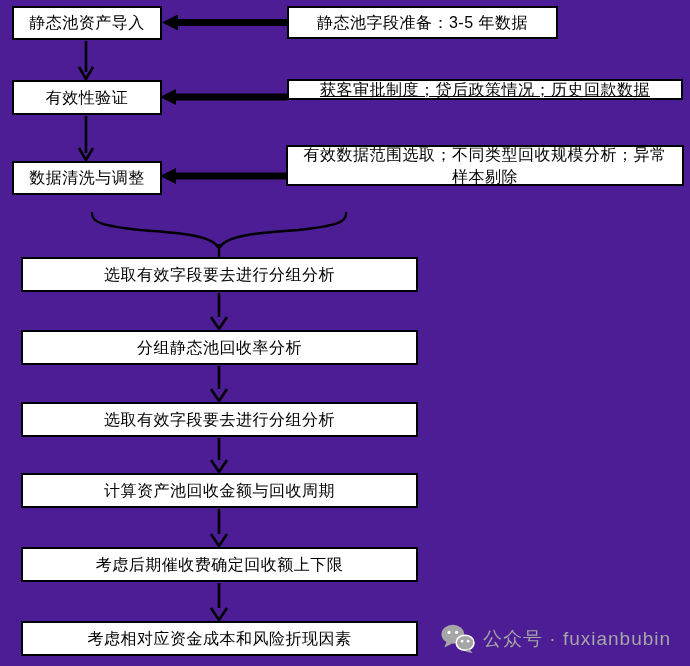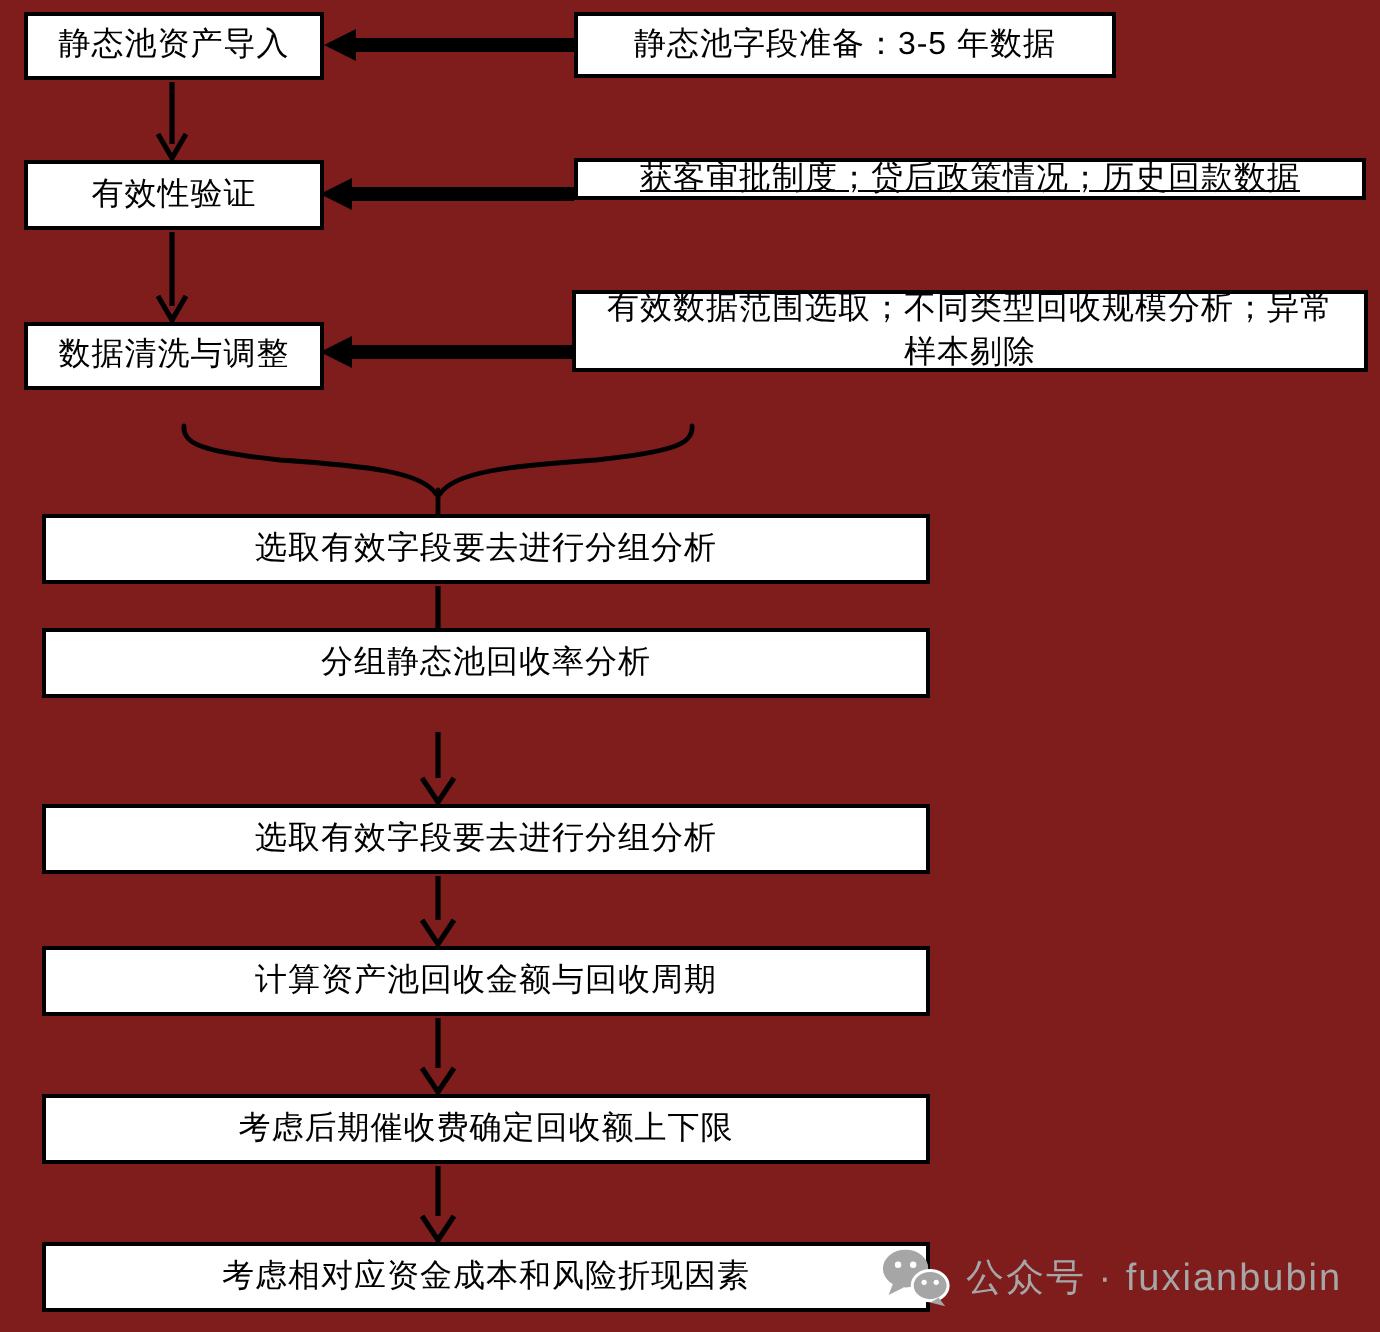--- a/index.html
+++ b/index.html
@@ -1,37 +1,37 @@
 <!DOCTYPE html>
 <html><head>
 <meta charset="utf-8">
 <style>
   html,body{margin:0;padding:0;background:#ffffff;}
   .stage{
-    position:relative;width:690px;height:666px;background:#7f1d1d;overflow:hidden;
+    position:relative;width:690px;height:666px;background:#4c1d95;overflow:hidden;
     font-family:"Liberation Sans","DejaVu Sans",sans-serif;color:#000;
   }
   .connectors{position:absolute;left:0;top:0;z-index:0;}
   .node{
     position:absolute;z-index:1;box-sizing:border-box;background:#ffffff;
     border:2px solid #000;display:flex;align-items:center;justify-content:center;
     text-align:center;font-size:16px;line-height:1.35;letter-spacing:0.5px;
   }
   
   .lbox{left:12px;width:150px;height:34px;}
   .l1{top:6px;}
   .l2{top:80px;height:35px;}
   .l3{top:161px;}
   
   .r1{left:287px;top:6px;width:271px;height:33px;}
   .r2{left:287px;top:79px;width:396px;height:21px;text-decoration:underline;}
   .r3{left:286px;top:145px;width:398px;height:41px;padding:0 14px;}
   
-  .cbox{left:21px;width:444px;height:35px;}
-  .c1{top:257px;} .c2{top:314px;} .c3{top:402px;}
+  .cbox{left:21px;width:397px;height:35px;}
+  .c1{top:257px;} .c2{top:330px;} .c3{top:402px;}
   .c4{top:473px;font-family:Liberation Serif, serif;} .c5{top:547px;} .c6{top:621px;}
   
   .watermark{
     position:absolute;left:441px;top:624px;z-index:1;display:flex;align-items:center;
     gap:8px;color:#a6a6a6;font-size:19px;letter-spacing:1px;
   }
   .wm-icon{width:34px;height:30px;display:block;}
 </style>
 </head>
 <body>

